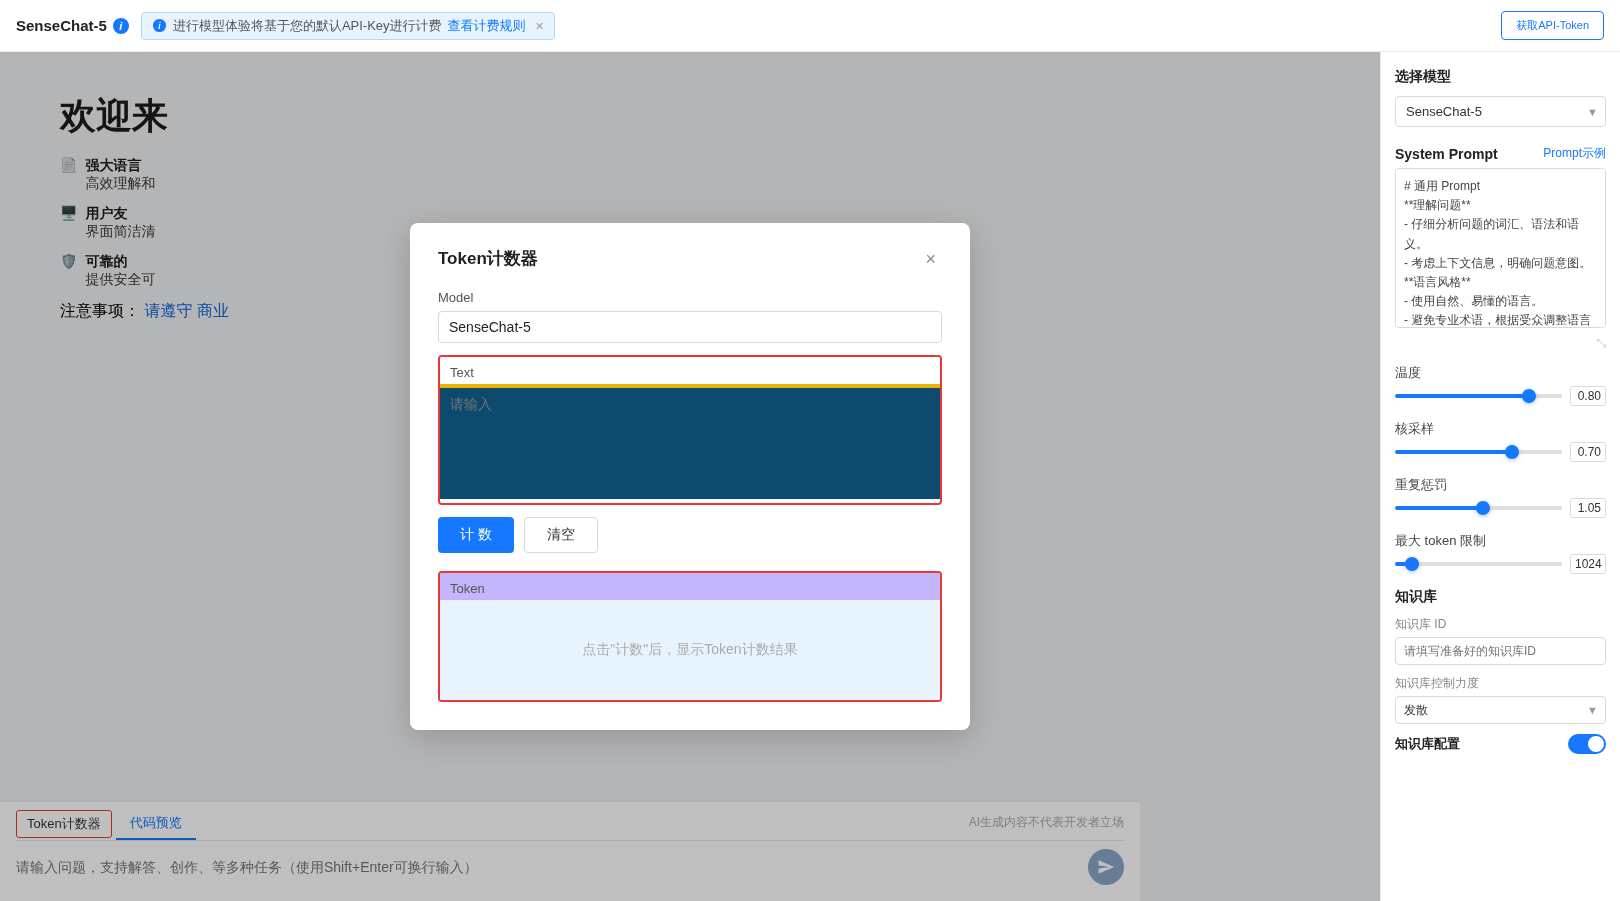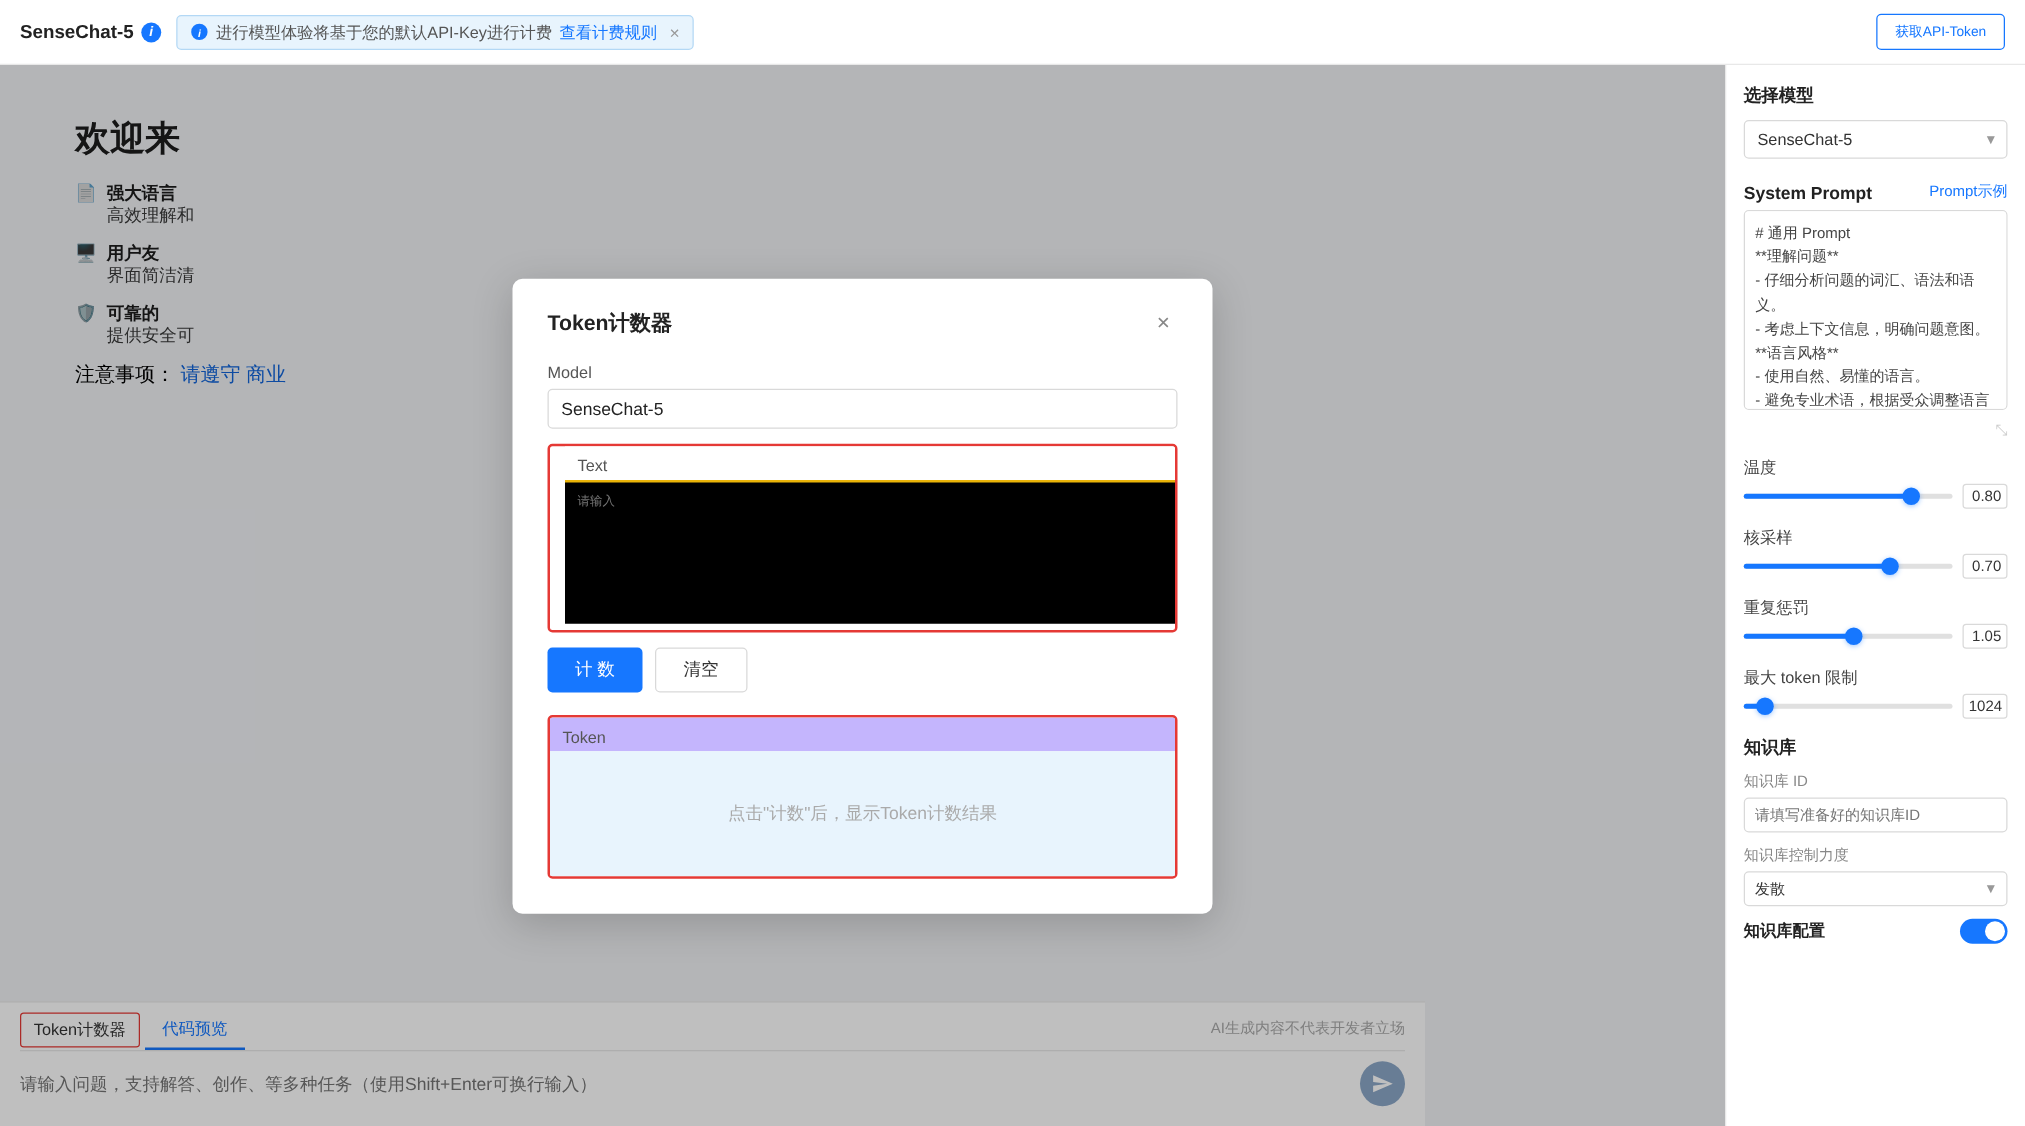--- a/index.html
+++ b/index.html
@@ -81,21 +81,21 @@
       position: relative;
       overflow: hidden;
     }
 
     
     .bg-content {
       padding: 40px 60px;
       filter: brightness(0.85);
     }
     .welcome-title {
-      font-size: 28px;
+      font-size: 36px;
       font-weight: 700;
       color: #222;
       margin-bottom: 16px;
     }
     .welcome-item {
       display: flex;
       align-items: flex-start;
       gap: 8px;
       margin-bottom: 12px;
       font-size: 14px;
@@ -163,40 +163,39 @@
       margin-bottom: 12px;
       outline: none;
     }
 
     
     .text-section {
       border: 2px solid #e53935;
       border-radius: 4px;
       margin-bottom: 12px;
       overflow: hidden;
-      padding-left: 12px;
     }
     .text-section-label {
       padding: 8px 10px 4px;
       font-size: 13px;
       color: #555;
       background: #fff;
     }
     .text-textarea {
       width: 100%;
       border: none;
-      border-top: 2px solid #eab308;
+      border-top: 4px solid #eab308;
       padding: 8px 10px;
-      font-size: 10px;
+      font-size: 14px;
       color: #999;
       resize: none;
       height: 115px;
       outline: none;
       font-family: inherit;
-      background: #000000;
+      background: #0c4a6e;
     }
 
     
     .btn-row {
       display: flex;
       gap: 10px;
       margin-bottom: 18px;
     }
     .btn-count {
       background: #1677ff;

